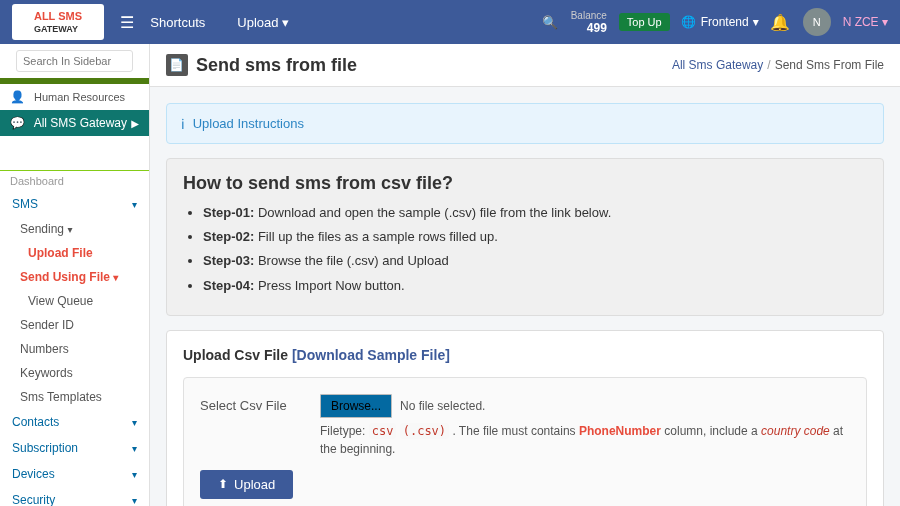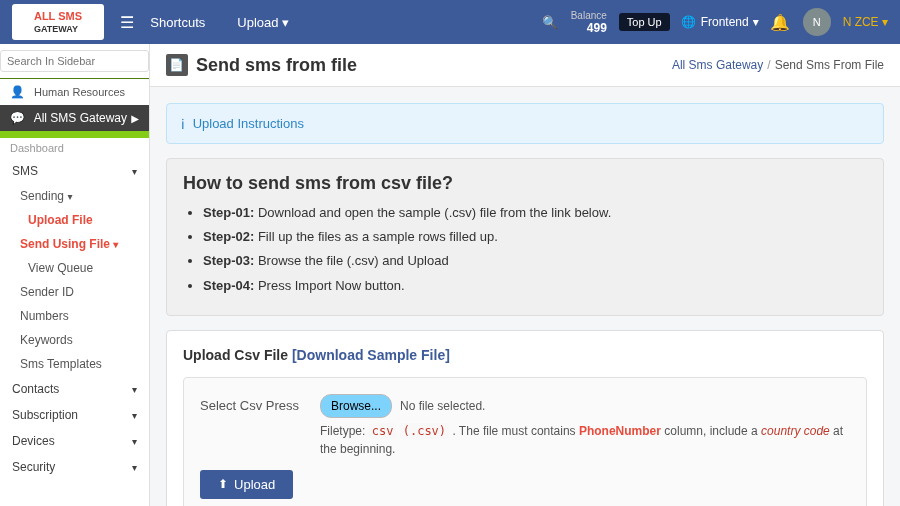--- a/index.html
+++ b/index.html
@@ -31,46 +31,46 @@
     }
     .logo-all { color: #e74c3c; }
     .logo-gateway { color: #333; font-size: 9px; }
     .topnav-hamburger { color: #fff; font-size: 16px; cursor: pointer; margin-right: 16px; }
     .topnav-links { display: flex; gap: 32px; flex: 1; }
     .topnav-link { color: #fff; font-size: 13px; cursor: pointer; text-decoration: none; }
     .topnav-right { display: flex; align-items: center; gap: 12px; margin-left: auto; }
     .balance-box { display: flex; flex-direction: column; align-items: flex-end; font-size: 10px; }
     .balance-label { color: #ccc; }
     .balance-value { color: #fff; font-weight: bold; font-size: 12px; }
-    .topup-btn { background: #0f172a; color: #fff; border: none; border-radius: 3px; padding: 3px 8px; font-size: 11px; cursor: pointer; }
+    .topup-btn { background: #15803d; color: #fff; border: none; border-radius: 3px; padding: 3px 8px; font-size: 11px; cursor: pointer; }
     .frontend-btn { color: #fff; font-size: 12px; cursor: pointer; display: flex; align-items: center; gap: 4px; }
     .bell-icon { font-size: 16px; cursor: pointer; }
     .user-avatar { width: 28px; height: 28px; border-radius: 50%; background: #7f8c8d; display: flex; align-items: center; justify-content: center; color: #fff; font-size: 11px; }
-    .user-name { color: #eab308; font-size: 12px; cursor: pointer; }
+    .user-name { color: #f9a8d4; font-size: 12px; cursor: pointer; }
 
     
     .main-layout {
       display: flex;
       flex: 1;
       overflow: hidden;
     }
 
     
     .sidebar {
       width: 150px;
       background: #fff;
       border-right: 1px solid #e0e0e0;
       display: flex;
       flex-direction: column;
       flex-shrink: 0;
       overflow-y: auto;
     }
     .sidebar-search {
-      padding: 6px 0;
-      border-bottom: 1px solid #4d7c0f;
+      padding: 6px 16px;
+      border-bottom: 6px solid #4d7c0f;
     }
     .sidebar-search input {
       width: 100%;
       border: 1px solid #ddd;
       border-radius: 3px;
       padding: 4px 6px;
       font-size: 11px;
     }
     .sidebar-section-header {
       padding: 6px 10px;
@@ -79,39 +79,39 @@
       display: flex;
       align-items: center;
       justify-content: space-between;
       cursor: pointer;
     }
     .sidebar-section-header .section-icon { font-size: 12px; margin-right: 6px; }
     .sidebar-item {
       padding: 6px 12px;
       font-size: 12px;
       cursor: pointer;
-      color: #404040;
+      color: #0369a1;
       display: flex;
       align-items: center;
       justify-content: space-between;
     }
     .sidebar-item-child { padding: 5px 20px; font-size: 12px; color: #555; cursor: pointer; }
     .sidebar-item-child.active { color: #e74c3c; font-weight: bold; }
     .sidebar-highlight {
-      background: #404040;
+      background: #0f766e;
       color: #fff;
       padding: 6px 10px;
       font-size: 12px;
       display: flex;
       align-items: center;
       justify-content: space-between;
       cursor: pointer;
     }
     .sidebar-highlight .section-icon { margin-right: 6px; }
-    .sidebar-divider { font-size: 11px; color: #999; padding: 4px 10px; border-top: 7px solid #84cc16; }
+    .sidebar-divider { font-size: 11px; color: #999; padding: 4px 10px; border-top: 1px solid #84cc16; margin-top: 34px; }
     .expand-arrow { font-size: 10px; }
 
     
     .content {
       flex: 1;
       background: #f4f6f8;
       overflow-y: auto;
       display: flex;
       flex-direction: column;
     }
@@ -229,23 +229,23 @@
       padding-top: 4px;
       flex-shrink: 0;
     }
     .form-input-area { flex: 1; }
     .file-input-row {
       display: flex;
       align-items: center;
       gap: 8px;
     }
     .browse-btn {
-      background: #7dd3fc;
+      background: #0369a1;
       border: 1px solid #bbb;
-      border-radius: 11px;
+      border-radius: 1px;
       padding: 4px 10px;
       font-size: 12px;
       cursor: pointer;
     }
     .no-file { font-size: 12px; color: #555; }
     .filetype-hint {
       font-size: 12px;
       color: #555;
       margin-top: 4px;
       line-height: 1.5;
@@ -431,21 +431,21 @@
       </div>
 
       <div class="upload-box">
         <div class="upload-box-title">
           <span>Upload Csv File</span>
           <a>[Download Sample File]</a>
         </div>
 
         <div class="upload-form">
           <div class="form-row">
-            <div class="form-label">Select Csv Press</div>
+            <div class="form-label">Select Csv File</div>
             <div class="form-input-area">
               <div class="file-input-row">
                 <button class="browse-btn">Browse...</button>
                 <span class="no-file">No file selected.</span>
               </div>
               <div class="filetype-hint">
                 <span>Filetype: </span>
                 <span class="csv-code">csv</span>
                 <span> </span>
                 <span class="csv-code">(.csv)</span>

